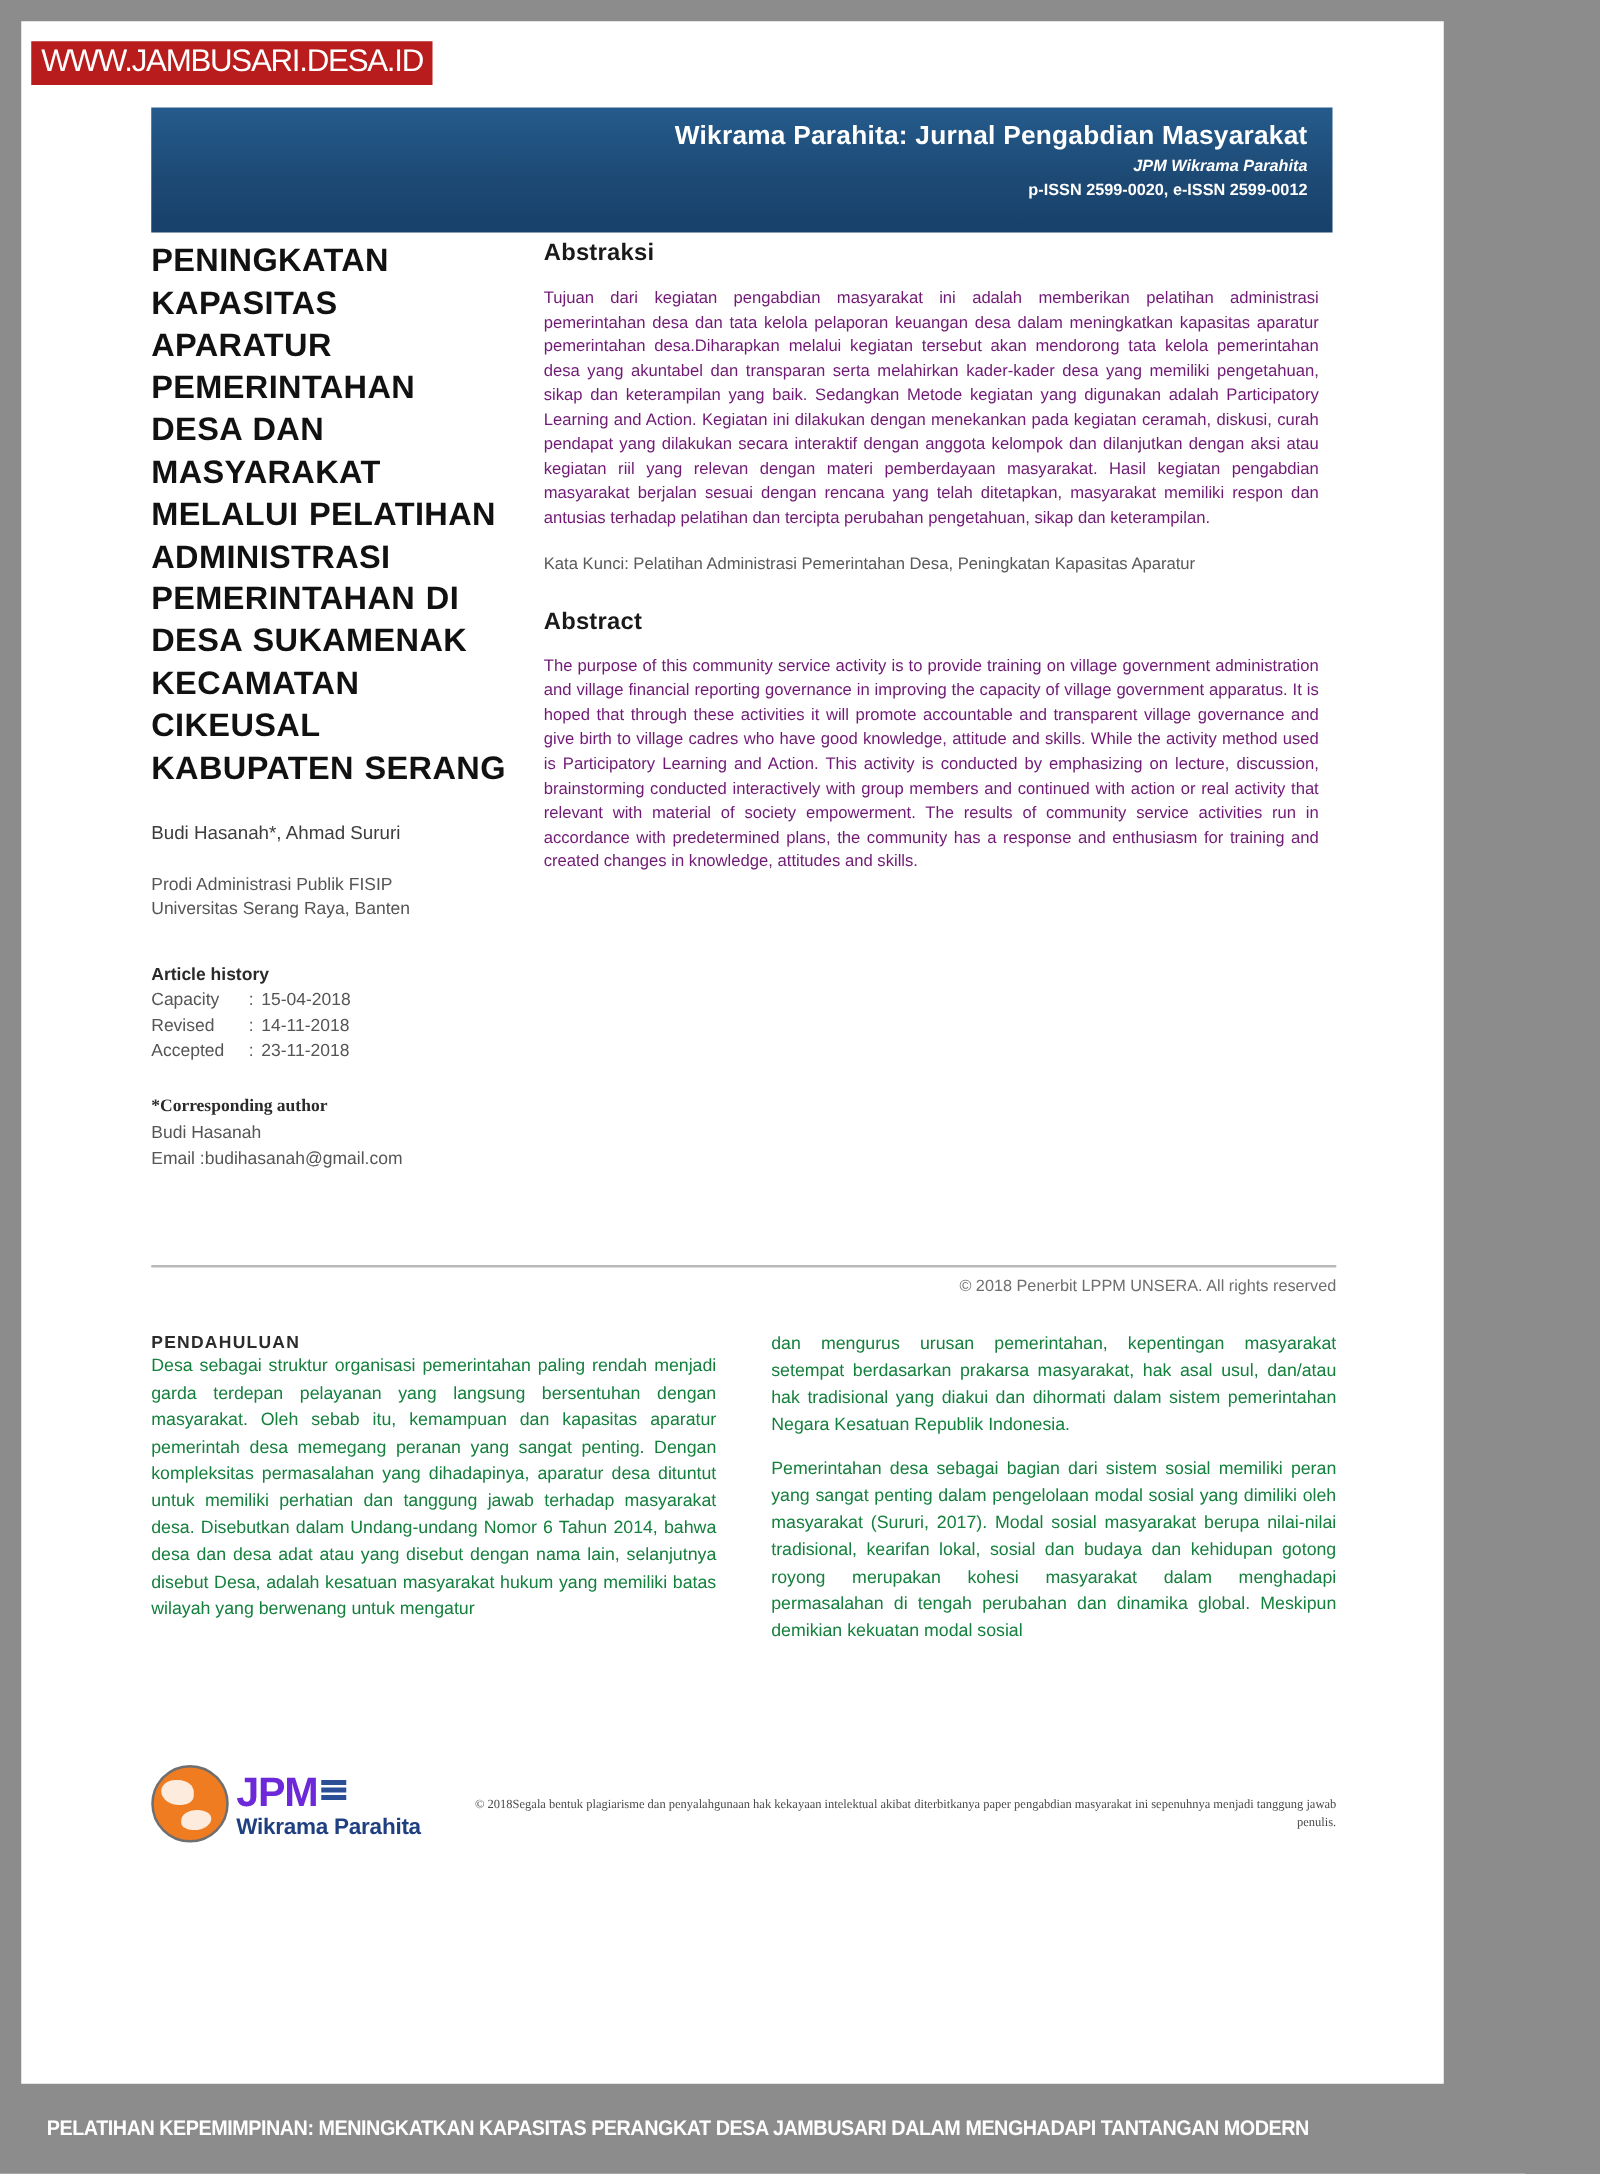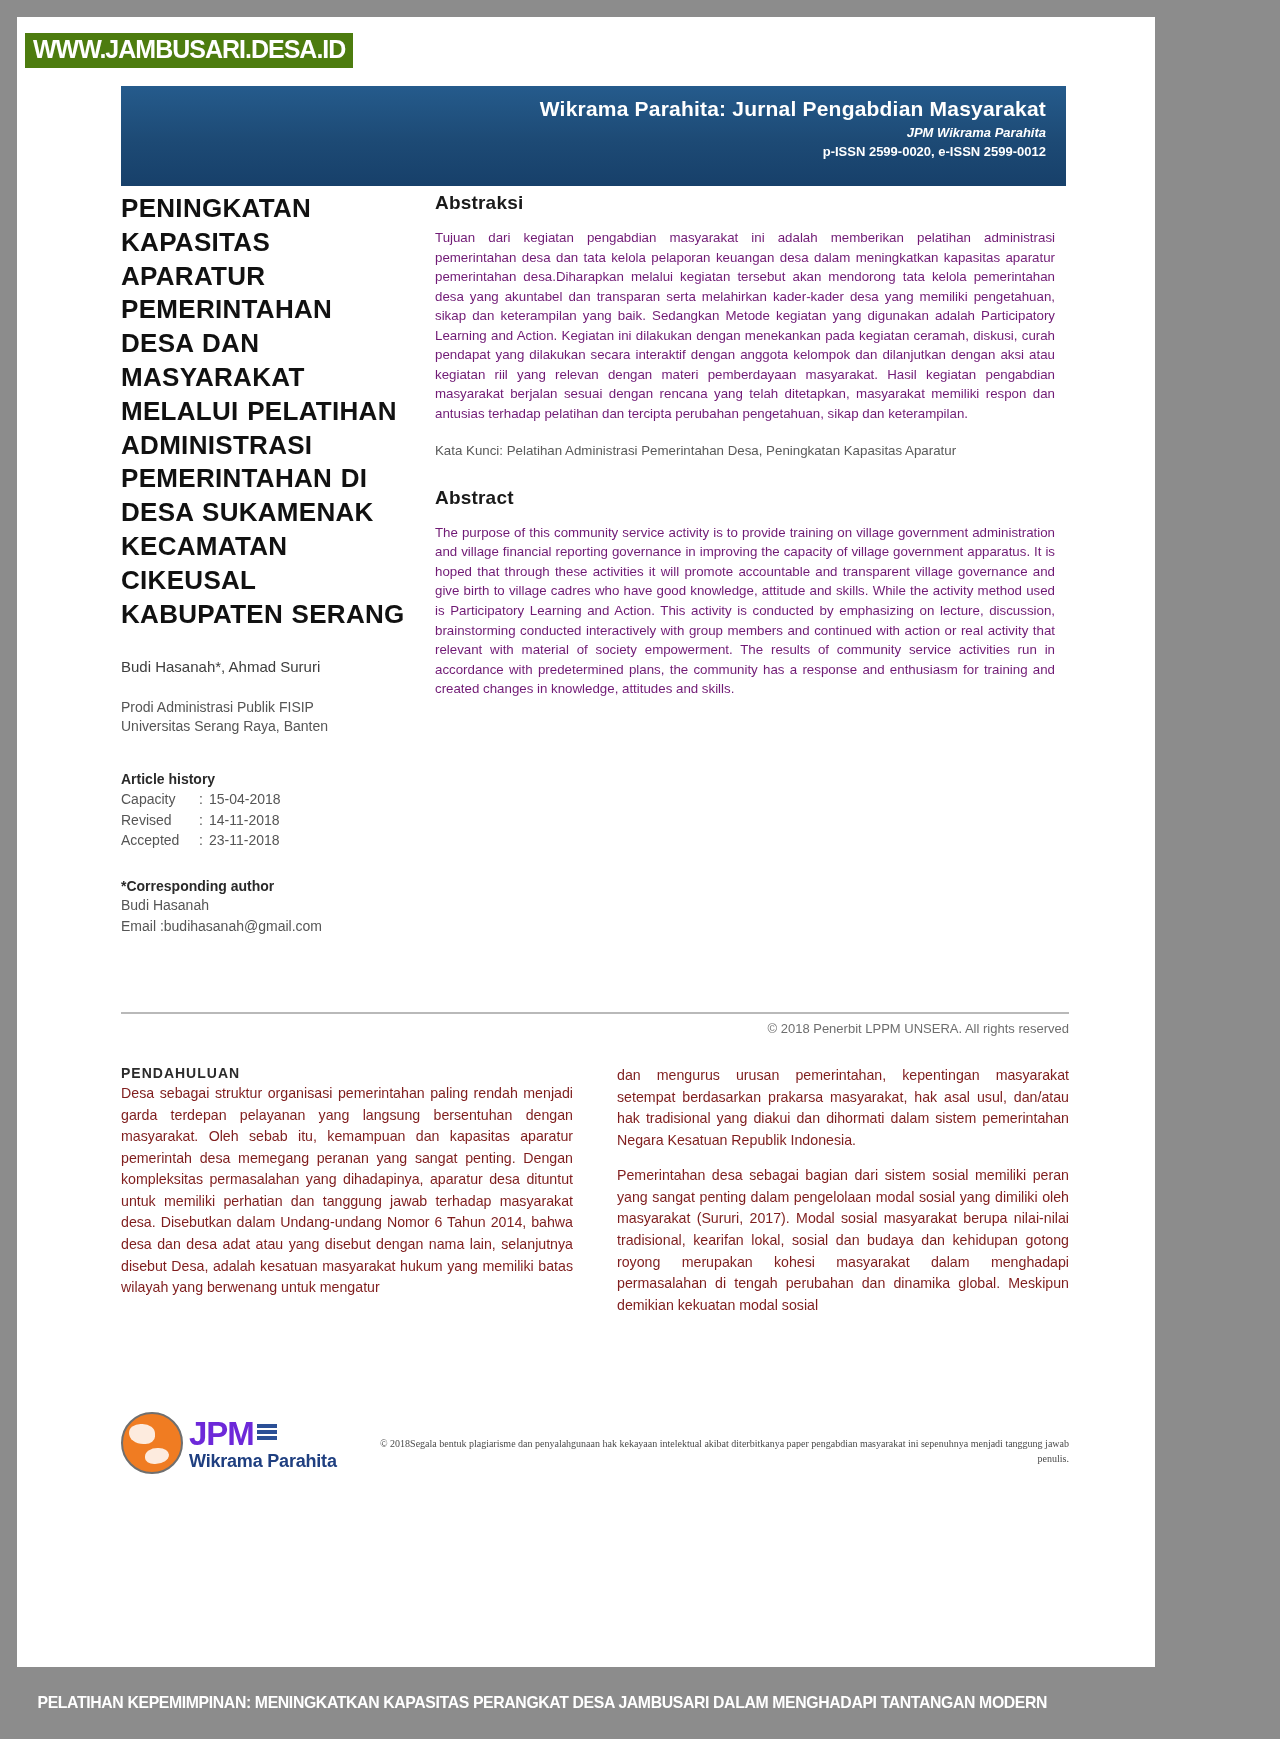--- a/index.html
+++ b/index.html
@@ -14,23 +14,23 @@
     position:absolute;
     left:17px;top:17px;
     width:1138px;height:1650px;
     background:#ffffff;
     box-sizing:border-box;
   }
   
   .watermark{
     position:absolute;
     left:25px;top:33px;
-    background:#4d7c0f;
+    background:#b91c1c;
     color:#ffffff;
-    font-weight:bold;
+    font-weight:normal;
     font-size:25px;
     letter-spacing:-1px;
     padding:2px 8px 4px 8px;
     font-family:"Liberation Sans", sans-serif;
     white-space:nowrap;
     z-index:5;
   }
   
   .banner{
     position:absolute;
@@ -73,21 +73,21 @@
   .hist-head{
     font-size:14px;font-weight:bold;color:#2a2a2a;margin:0 0 2px 0;
   }
   .hist-row{
     font-size:14px;color:#555;line-height:1.45;
     display:flex;
   }
   .hist-label{width:78px;display:inline-block;}
   .hist-sep{width:10px;display:inline-block;}
   .corr-head{
-    font-size:14px;font-weight:bold;color:#2a2a2a;margin:28px 0 1px 0;
+    font-size:14px;font-weight:bold;color:#2a2a2a;margin:28px 0 1px 0;font-family:Liberation Serif, serif;
   }
   .corr-line{font-size:14px;color:#555;line-height:1.45;}
   
   h2.sec{
     font-size:19px;font-weight:bold;color:#1a1a1a;margin:0 0 14px 0;
     letter-spacing:.2px;
   }
   h2.sec2{
     font-size:19px;font-weight:bold;color:#1a1a1a;margin:26px 0 14px 0;
     letter-spacing:.2px;
@@ -111,21 +111,21 @@
     display:flex;
   }
   .bcol{width:474px;box-sizing:border-box;}
   .bcol.left{padding-right:22px;}
   .bcol.right{padding-left:22px;}
   .bhead{
     font-size:14px;font-weight:bold;color:#2b2b2b;letter-spacing:1px;
     margin:0 0 2px 0;
   }
   p.body{
-    font-size:14.2px;line-height:1.52;color:#7f1d1d;text-align:justify;
+    font-size:14.2px;line-height:1.52;color:#15803d;text-align:justify;
     margin:0 0 14px 0;
   }
   
   .footer{
     position:absolute;left:104px;top:1395px;width:948px;
     display:flex;align-items:flex-start;
   }
   .logo-wrap{width:250px;display:flex;align-items:center;}
   .logo-globe{
     width:58px;height:58px;border-radius:50%;

